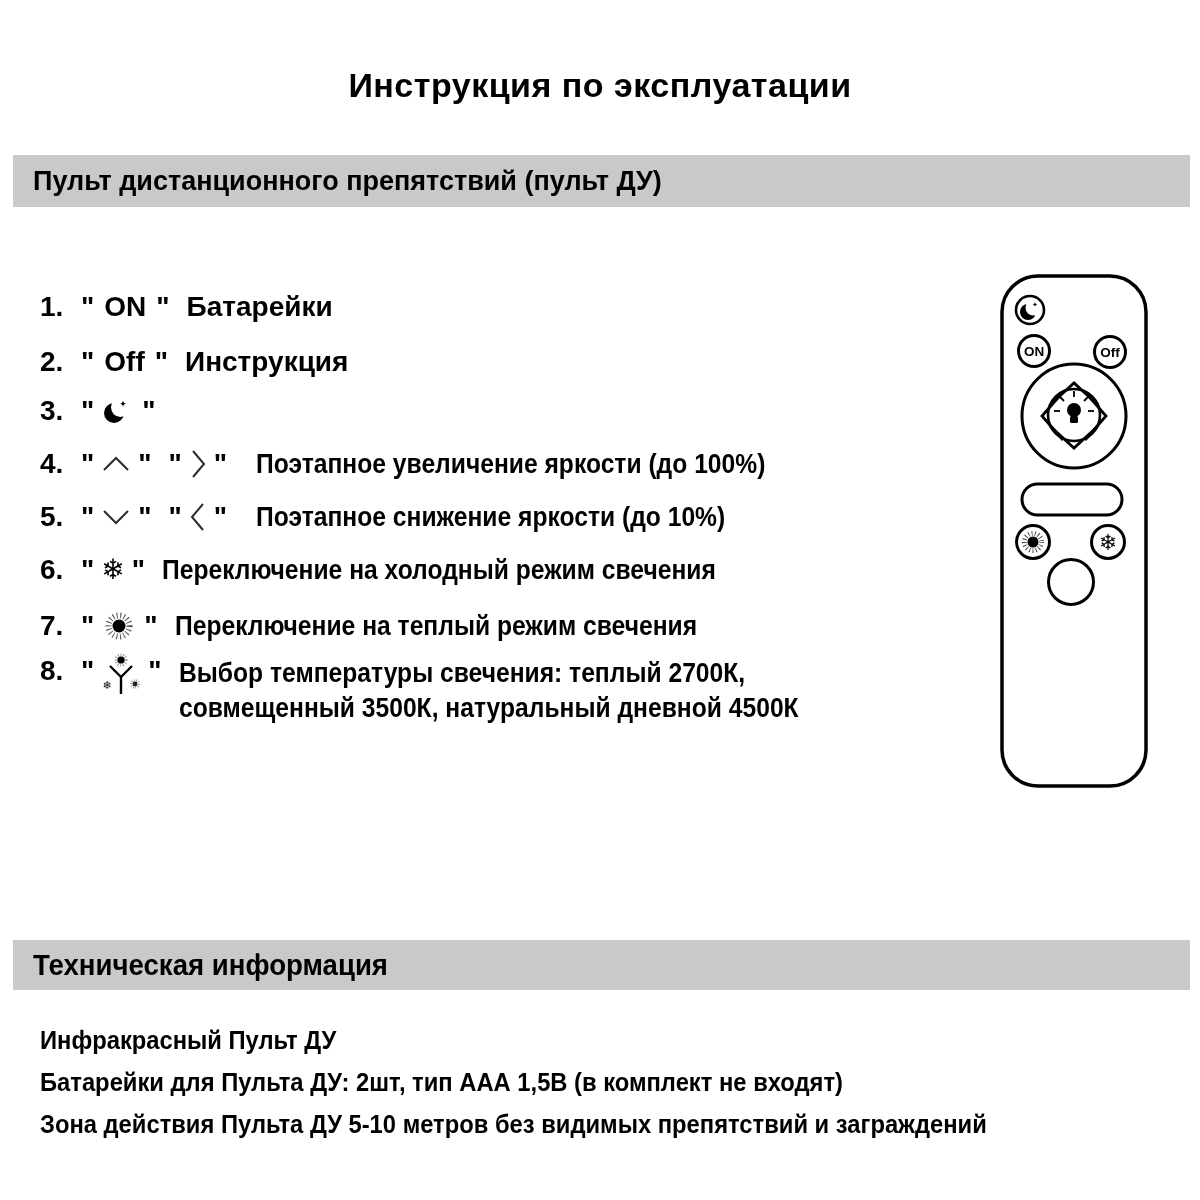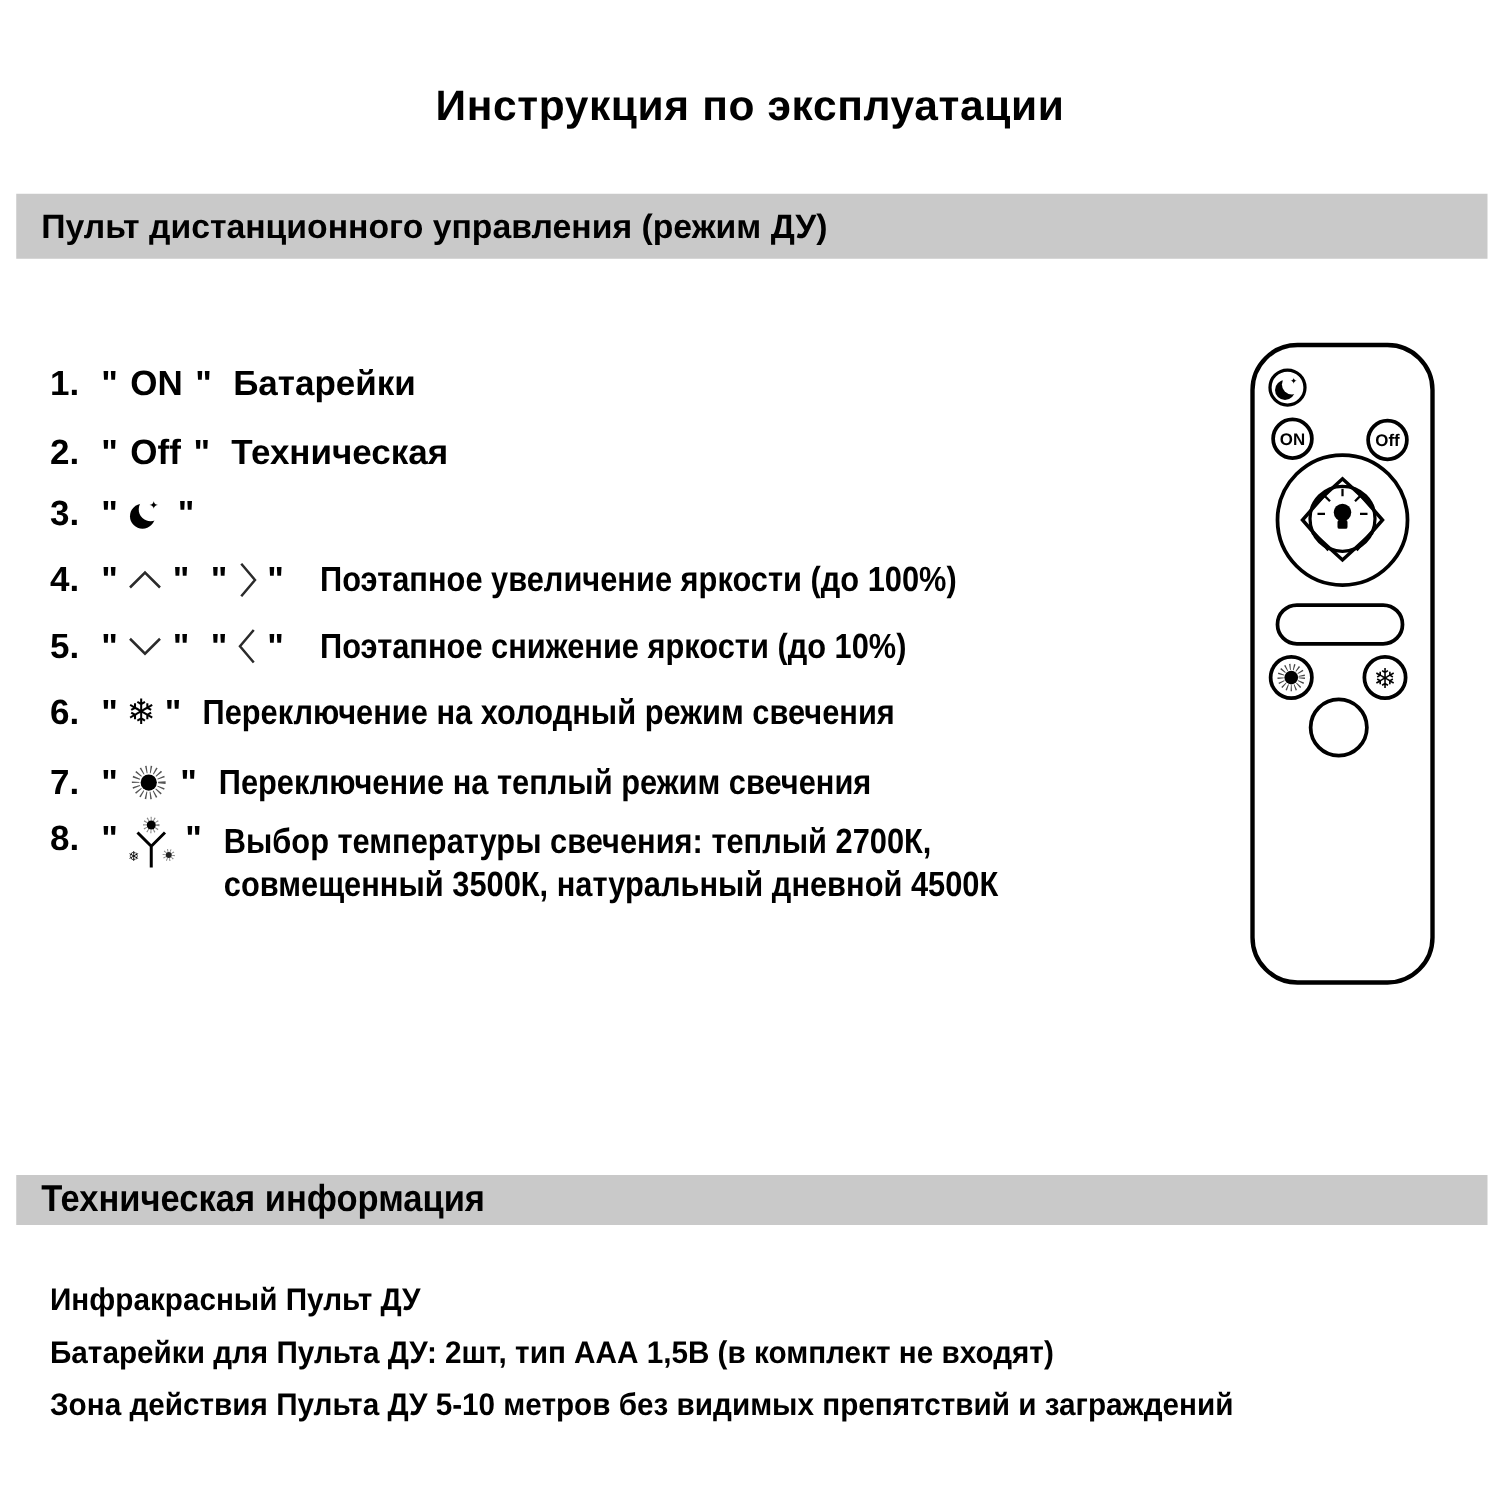--- a/index.html
+++ b/index.html
@@ -10,21 +10,21 @@
   }
   .title{
     position:absolute;top:66px;left:0;width:1200px;text-align:center;
     font-size:34px;letter-spacing:.5px;
   }
   .banner{
     position:absolute;left:13px;width:1177px;background:#c9c9c9;
     display:flex;align-items:center;box-sizing:border-box;padding-left:20px;
   }
   #banner-remote{top:155px;height:52px;font-size:27px;}
-  #banner-tech{top:940px;height:40px;font-size:30px;}
+  #banner-tech{top:940px;height:50px;font-size:30px;}
   #banner-tech .btext{transform:scaleX(.92);transform-origin:0 50%;display:inline-block;white-space:nowrap;}
 
   .item{
     position:absolute;left:40px;display:flex;align-items:center;
     font-size:28px;gap:6px;white-space:nowrap;
   }
   .num{width:34px;}
   .q{margin:0 1px;}
   .key{margin:0 3px;}
   .label{margin-left:10px;}
@@ -46,37 +46,37 @@
   #remote{position:absolute;left:995px;top:270px;}
   svg text{font-family:"Liberation Sans", sans-serif;font-weight:bold;}
   svg .dj{font-family:"DejaVu Sans", sans-serif;}
 </style>
 </head>
 <body>
 
 <div class="title">Инструкция по эксплуатации</div>
 
 <div class="banner" id="banner-remote">
-  <span>Пульт дистанционного управления (режим ДУ)</span>
+  <span>Пульт дистанционного препятствий (пульт ДУ)</span>
 </div>
 
 <div class="item" style="top:291px">
   <span class="num">1.</span>
   <span class="q">"</span>
   <span class="key">ON</span>
   <span class="q">"</span>
   <span class="label">Батарейки</span>
 </div>
 
 <div class="item" style="top:346px">
   <span class="num">2.</span>
   <span class="q">"</span>
   <span class="key">Off</span>
   <span class="q">"</span>
-  <span class="label">Техническая</span>
+  <span class="label">Инструкция</span>
 </div>
 
 <div class="item" style="top:395px">
   <span class="num">3.</span>
   <span class="q">"</span>
   <span class="icon-wrap">
     <svg width="34" height="32" viewBox="0 0 34 32">
       <circle cx="13" cy="18" r="10" fill="#000"></circle>
       <circle cx="19.5" cy="12.5" r="9.5" fill="#fff"></circle>
       <text class="dj" x="22" y="12" font-size="9" text-anchor="middle">✦</text>

